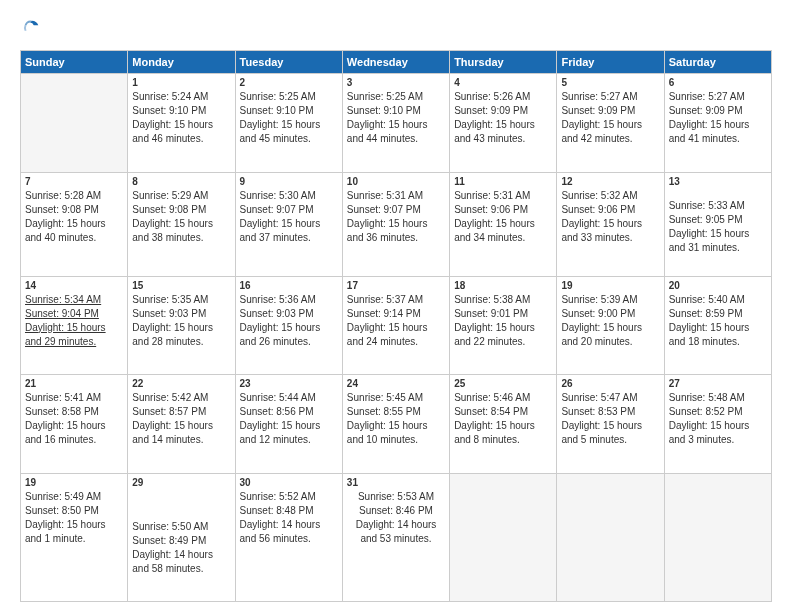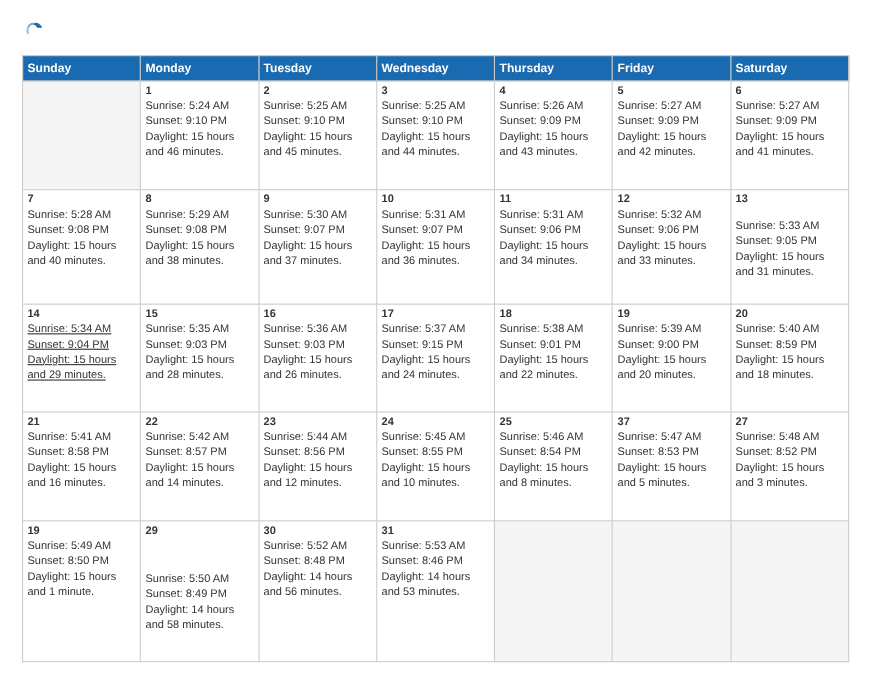--- a/index.html
+++ b/index.html
@@ -247,21 +247,21 @@
           <td>
             <span class="day-number">16</span>
             <div class="day-info" style="white-space: pre-line;">Sunrise: 5:36 AM
 Sunset: 9:03 PM
 Daylight: 15 hours
 and 26 minutes.</div>
           </td>
           <td>
             <span class="day-number">17</span>
             <div class="day-info" style="white-space: pre-line;">Sunrise: 5:37 AM
-Sunset: 9:15 PM
+Sunset: 9:14 PM
 Daylight: 15 hours
 and 24 minutes.</div>
           </td>
           <td>
             <span class="day-number">18</span>
             <div class="day-info" style="white-space: pre-line;">Sunrise: 5:38 AM
 Sunset: 9:01 PM
 Daylight: 15 hours
 and 22 minutes.</div>
           </td>
@@ -310,21 +310,21 @@
 and 10 minutes.</div>
           </td>
           <td>
             <span class="day-number">25</span>
             <div class="day-info" style="white-space: pre-line;">Sunrise: 5:46 AM
 Sunset: 8:54 PM
 Daylight: 15 hours
 and 8 minutes.</div>
           </td>
           <td>
-            <span class="day-number">37</span>
+            <span class="day-number">26</span>
             <div class="day-info" style="white-space: pre-line;">Sunrise: 5:47 AM
 Sunset: 8:53 PM
 Daylight: 15 hours
 and 5 minutes.</div>
           </td>
           <td>
             <span class="day-number">27</span>
             <div class="day-info" style="white-space: pre-line;">Sunrise: 5:48 AM
 Sunset: 8:52 PM
 Daylight: 15 hours
@@ -348,21 +348,21 @@
           </td>
           <td>
             <span class="day-number">30</span>
             <div class="day-info" style="white-space: pre-line;">Sunrise: 5:52 AM
 Sunset: 8:48 PM
 Daylight: 14 hours
 and 56 minutes.</div>
           </td>
           <td>
             <span class="day-number">31</span>
-            <div class="day-info" style="white-space: pre-line;">Sunrise: 5:53 AM
+            <div class="day-info" style="white-space: pre-line; text-align: center;">Sunrise: 5:53 AM
 Sunset: 8:46 PM
 Daylight: 14 hours
 and 53 minutes.</div>
           </td>
           <td class="empty"></td>
           <td class="empty"></td>
           <td class="empty"></td>
         </tr>
       </tbody>
   </table>

